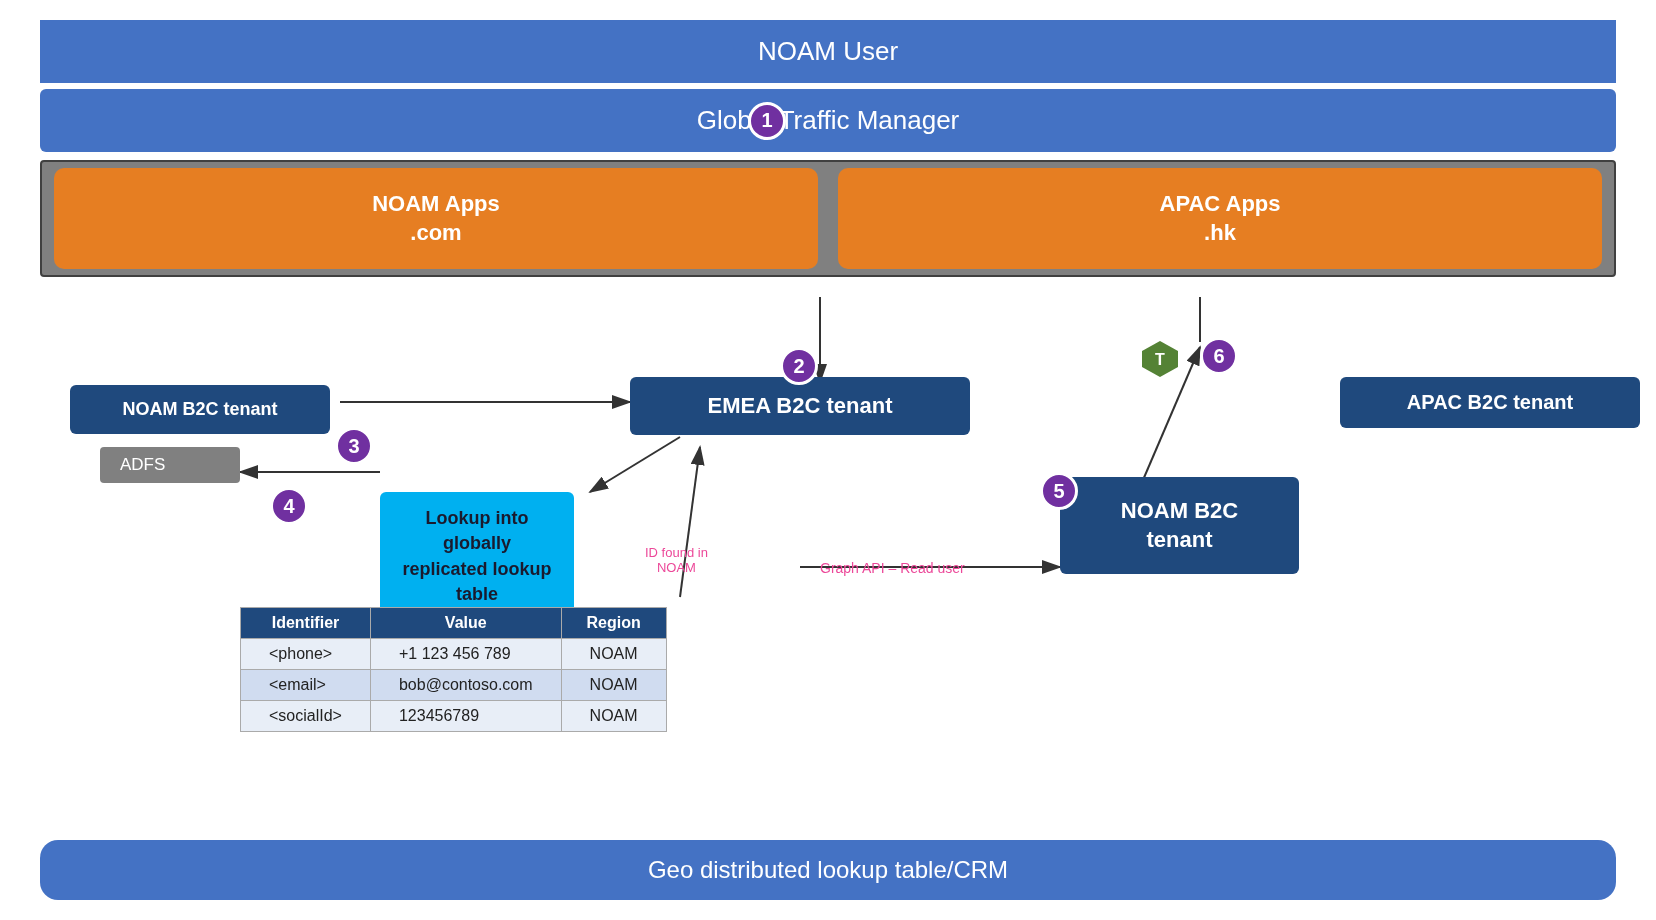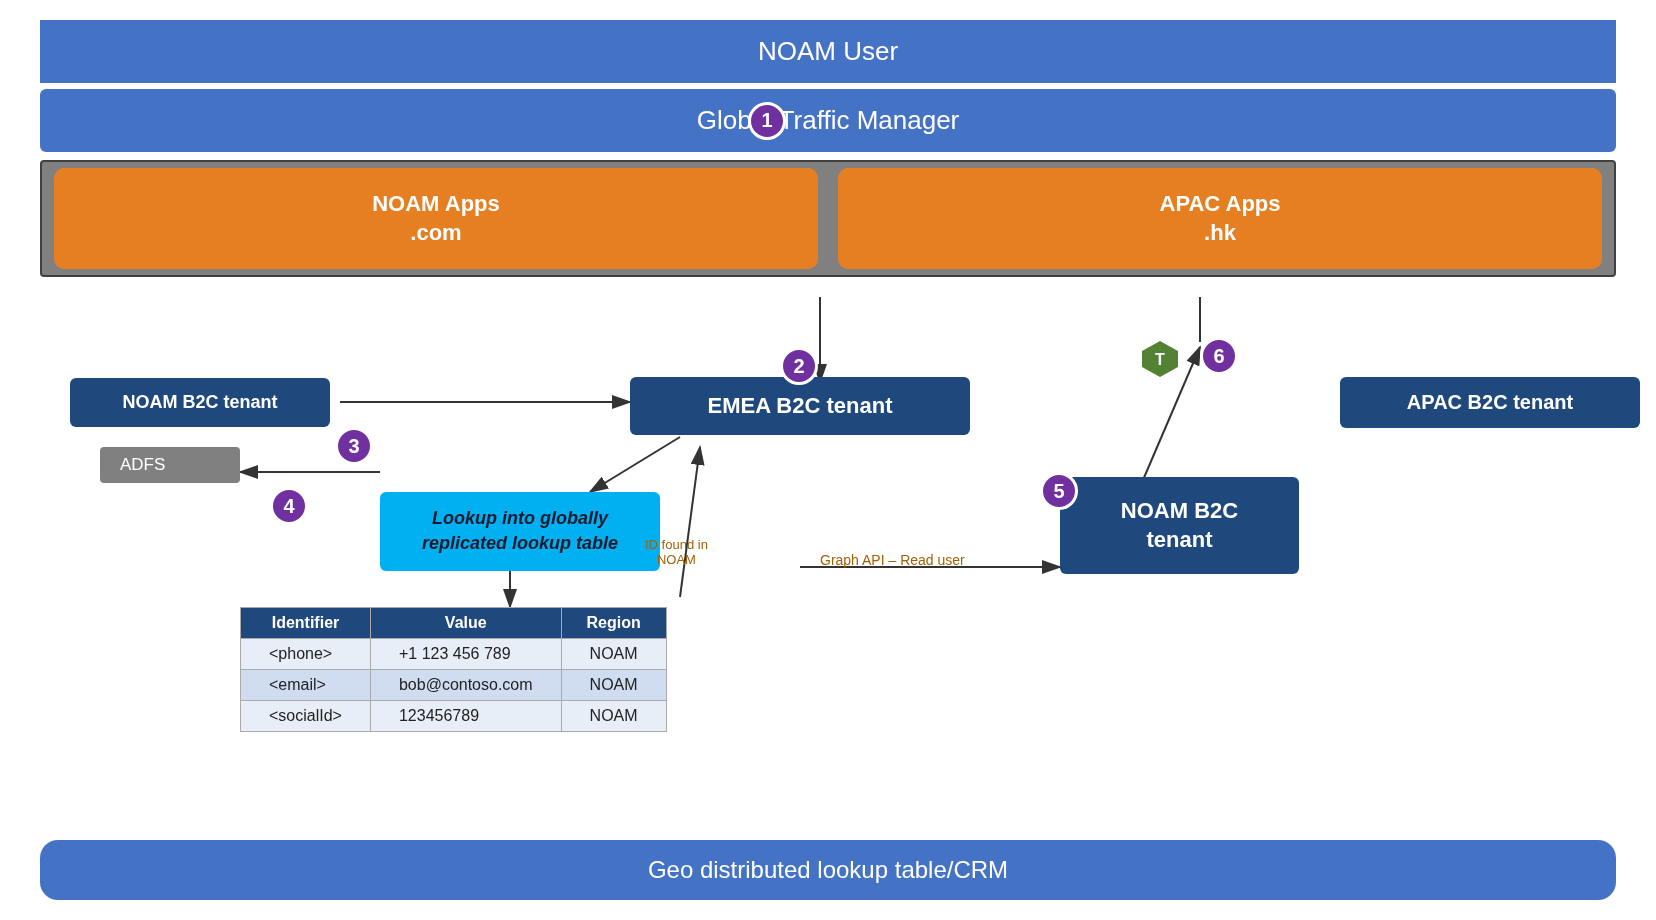--- a/index.html
+++ b/index.html
@@ -181,22 +181,23 @@
       top: 0;
       left: 0;
       width: 100%;
       height: 100%;
       pointer-events: none;
     }
 
     .label-text {
       position: absolute;
       font-size: 14px;
-      color: #a16207;
+      color: #ec4899;
       font-style: italic;
+      margin-top: 8px;
     }
 
   </style>
 </head>
 <body>
 
 <div class="diagram-container">
 
   <div class="noam-user-bar">NOAM User</div>
 
@@ -244,31 +245,31 @@
       <line x1="760" y1="270" x2="1020" y2="270" stroke="#333" stroke-width="2" marker-end="url(#arrow)"></line>
 
       <line x1="1100" y1="190" x2="1160" y2="50" stroke="#333" stroke-width="2" marker-end="url(#arrow)"></line>
 
       <line x1="1160" y1="0" x2="1160" y2="45" stroke="#333" stroke-width="2"></line>
 
     </svg>
 
     <div class="circle-badge" style="position:absolute; top: 50px; left: 740px;">2</div>
 
-    <div class="b2c-tenant" style="top: 81px; left: 30px; width: 260px; font-size:18px;">NOAM B2C tenant</div>
+    <div class="b2c-tenant" style="top: 88px; left: 30px; width: 260px; font-size:18px;">NOAM B2C tenant</div>
 
     <div class="adfs-box" style="top: 150px; left: 60px; width: 140px;">ADFS</div>
 
     <div class="circle-badge" style="position:absolute; top: 130px; left: 295px;">3</div>
 
     <div class="b2c-tenant" style="top: 80px; left: 590px; width: 340px; font-size:22px; padding: 16px 20px;">EMEA B2C tenant</div>
 
     <div class="circle-badge" style="position:absolute; top: 190px; left: 230px;">4</div>
 
-    <div class="lookup-box" style="top: 195px; left: 340px; width: 280px; font-style: italic;">
+    <div class="lookup-box" style="top: 195px; left: 340px; width: 194px;">
       <span>Lookup into globally</span><br>
       <span>replicated lookup table</span>
     </div>
 
     <div class="label-text" style="top: 240px; left: 605px; text-align:center; font-style:normal; font-size:13px;">ID found in<br>NOAM</div>
 
     <table class="data-table" style="top: 310px; left: 200px;">
       <thead>
         <tr>
           <th>Identifier</th>

